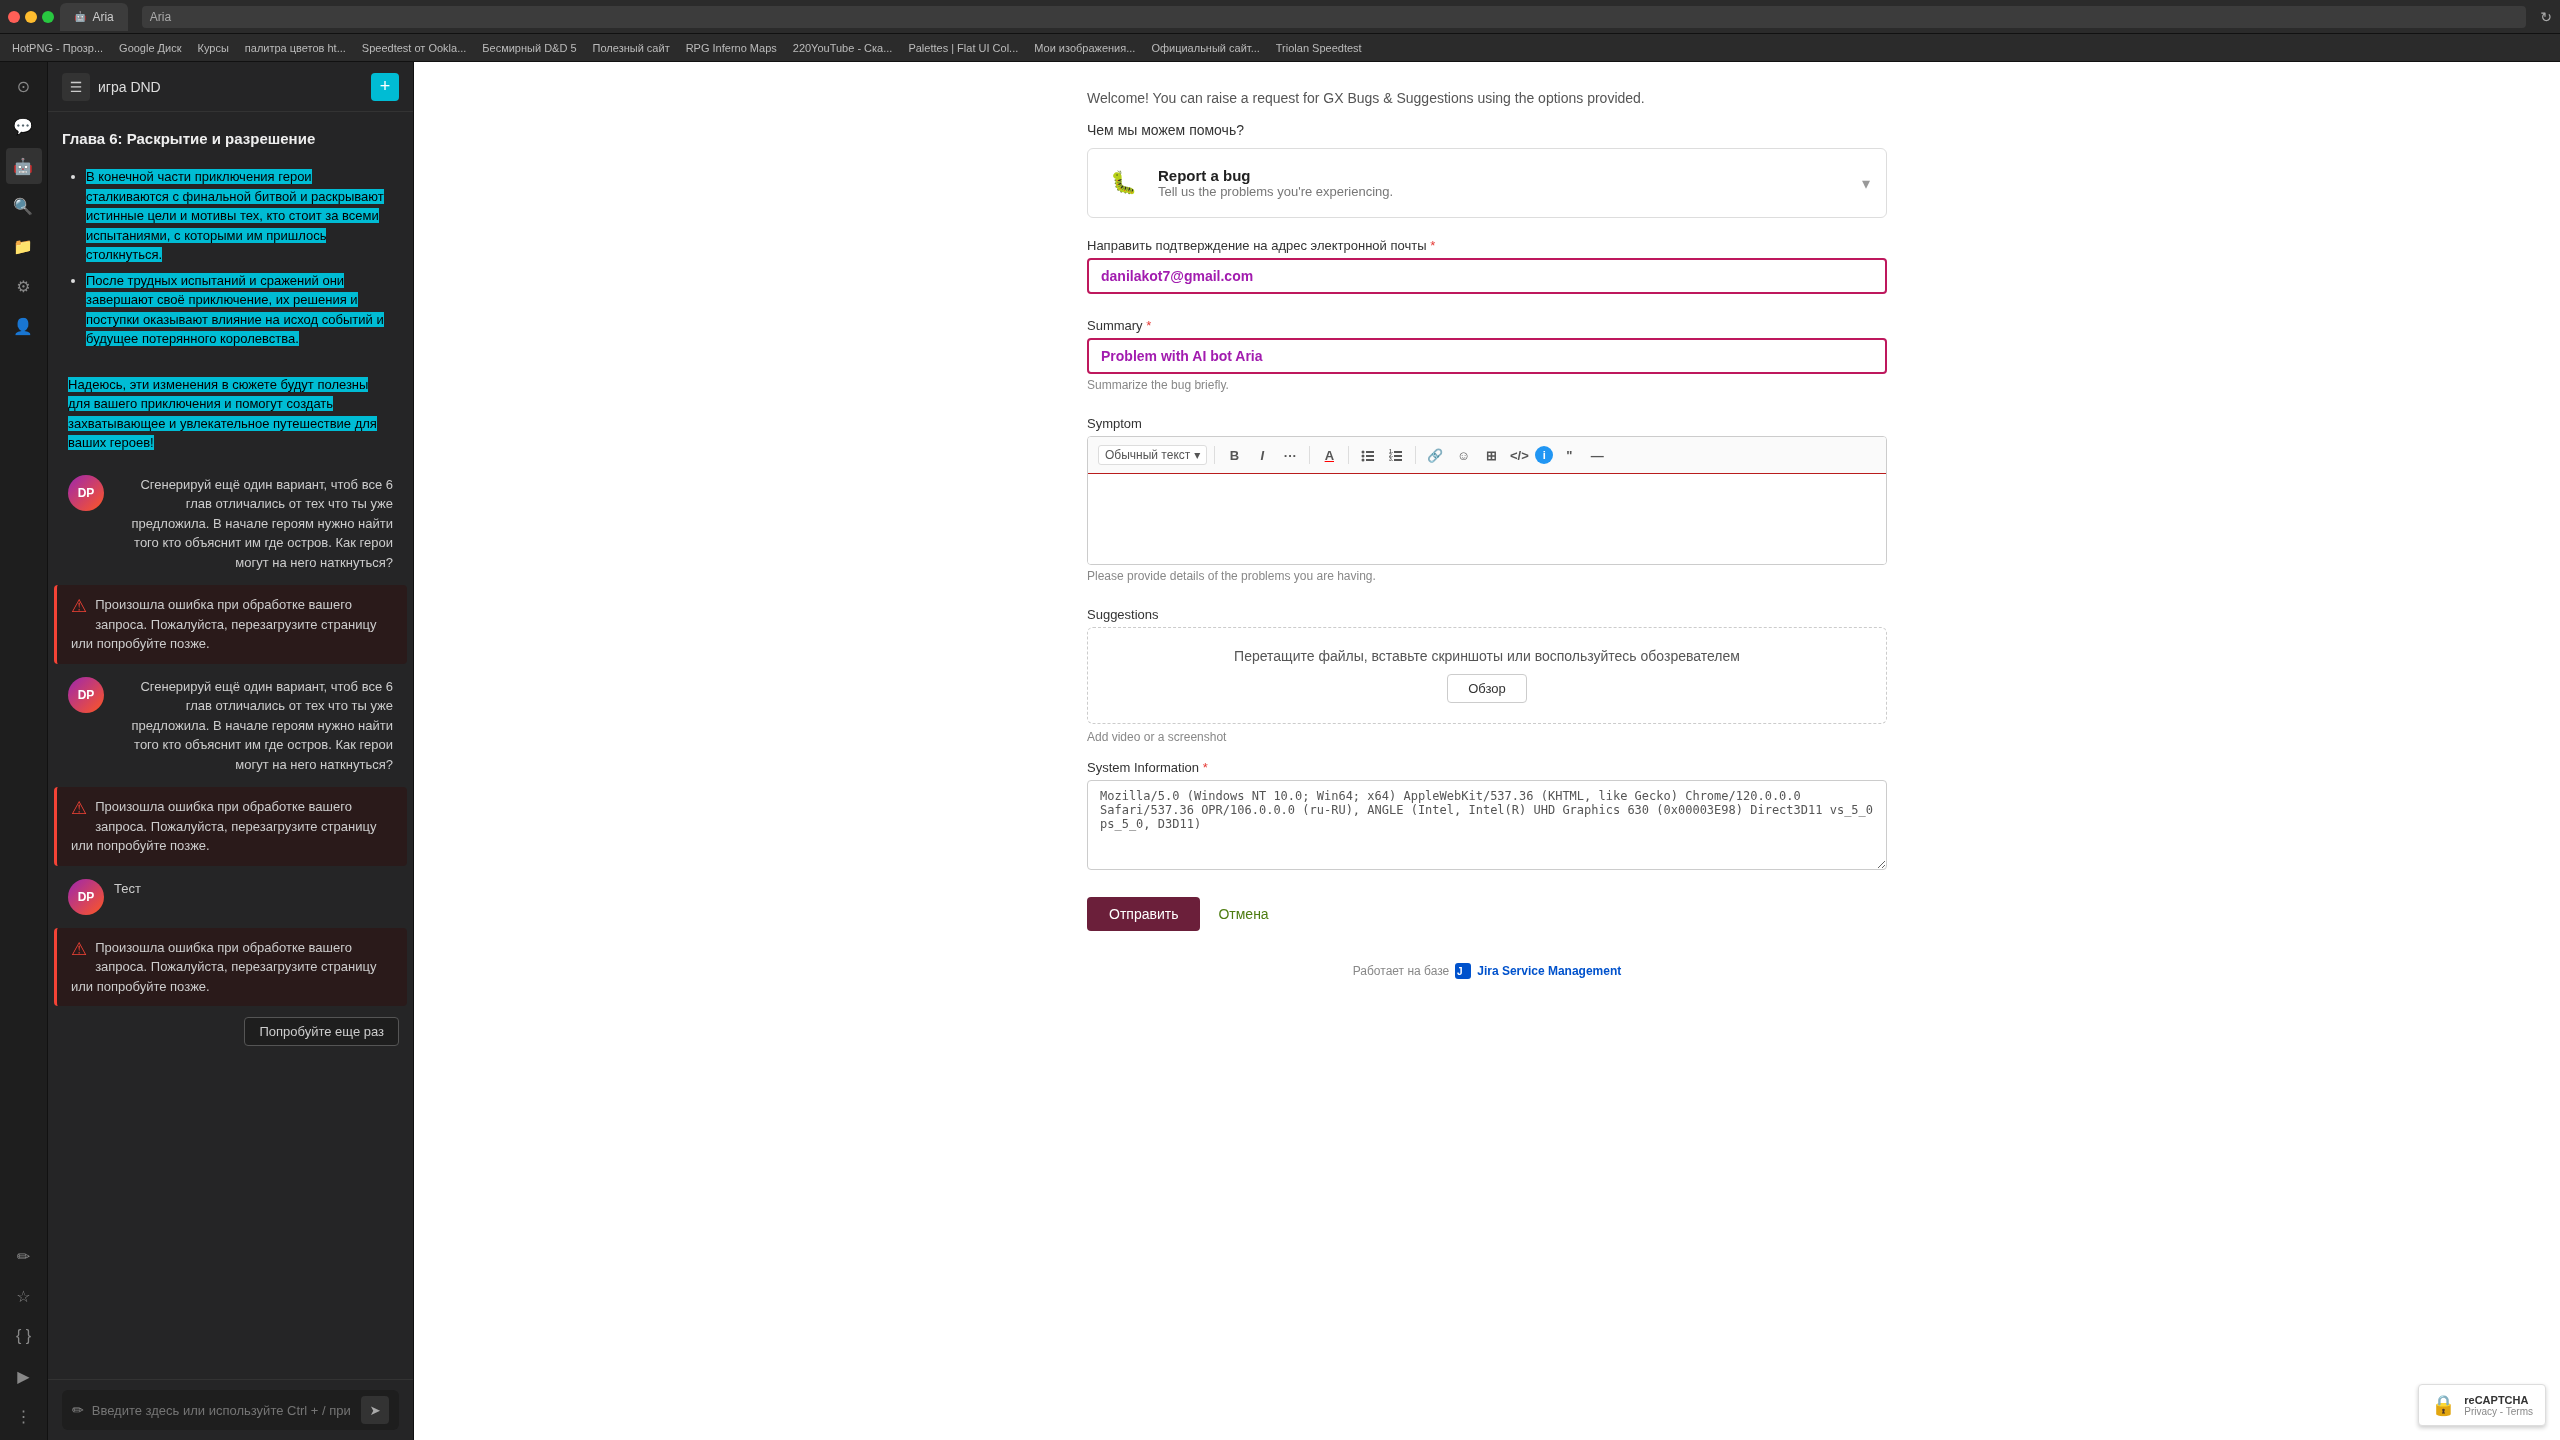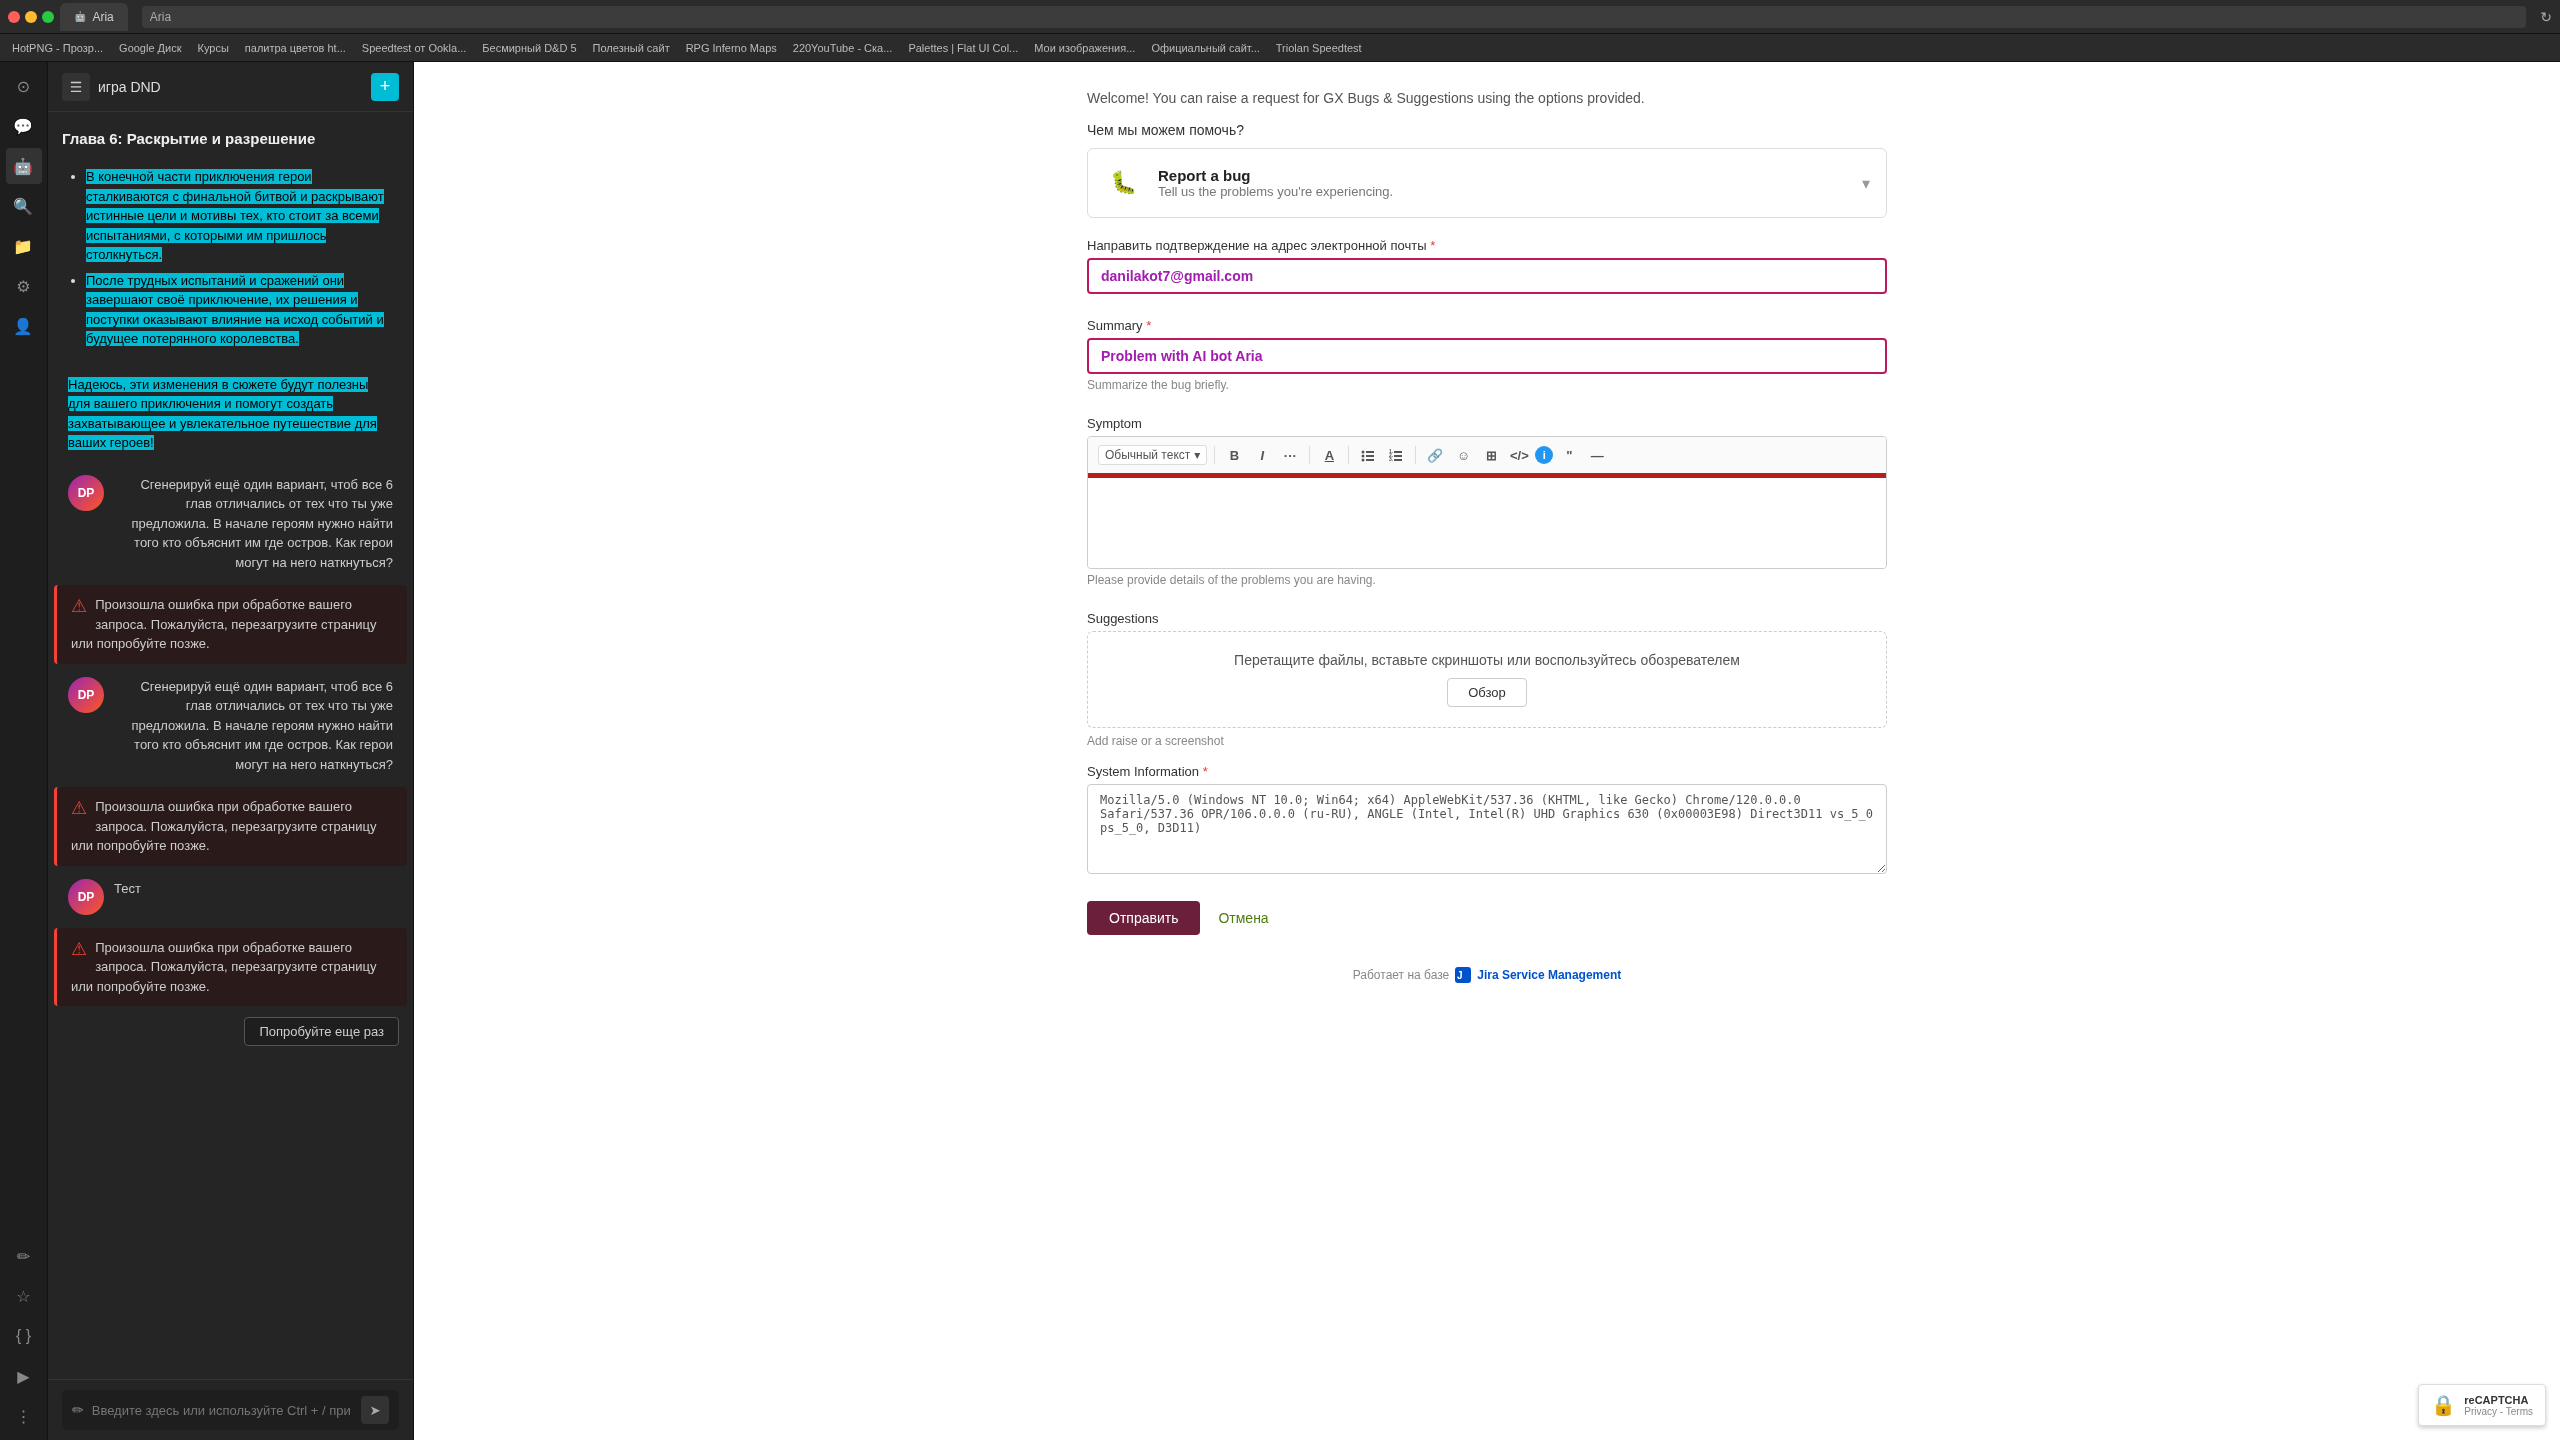--- a/index.html
+++ b/index.html
@@ -353,21 +353,21 @@
       margin-top: 4px;
     }
 
     
     .rich-editor-container {
       border: 1px solid #ccc;
       border-radius: 4px;
       overflow: hidden;
     }
     .editor-toolbar {
-      border-bottom: 5px solid #b91c1c;
+      border-bottom: 1px solid #b91c1c;
       padding: 6px 10px;
       display: flex;
       align-items: center;
       gap: 4px;
       background: #fafafa;
       flex-wrap: wrap;
     }
     .toolbar-dropdown {
       border: 1px solid #ddd;
       border-radius: 3px;
@@ -730,21 +730,21 @@
         </div>
         <p class="hint-text">Please provide details of the problems you are having.</p>
       </div>
 
       <div class="attachment-section form-field">
         <label class="form-label">Suggestions</label>
         <div class="attachment-dropzone">
           <p class="dropzone-text">Перетащите файлы, вставьте скриншоты или воспользуйтесь обозревателем</p>
           <button class="browse-btn">Обзор</button>
         </div>
-        <p class="attachment-label-note">Add raise or a screenshot</p>
+        <p class="attachment-label-note">Add video or a screenshot</p>
       </div>
 
       <div class="form-field">
         <label class="form-label">
           <span>System Information</span>
           <span class="required"> *</span>
         </label>
         <textarea class="system-info-textarea" rows="5" style="">Mozilla/5.0 (Windows NT 10.0; Win64; x64) AppleWebKit/537.36 (KHTML, like Gecko) Chrome/120.0.0.0 Safari/537.36 OPR/106.0.0.0 (ru-RU), ANGLE (Intel, Intel(R) UHD Graphics 630 (0x00003E98) Direct3D11 vs_5_0 ps_5_0, D3D11)</textarea>
       </div>
 

